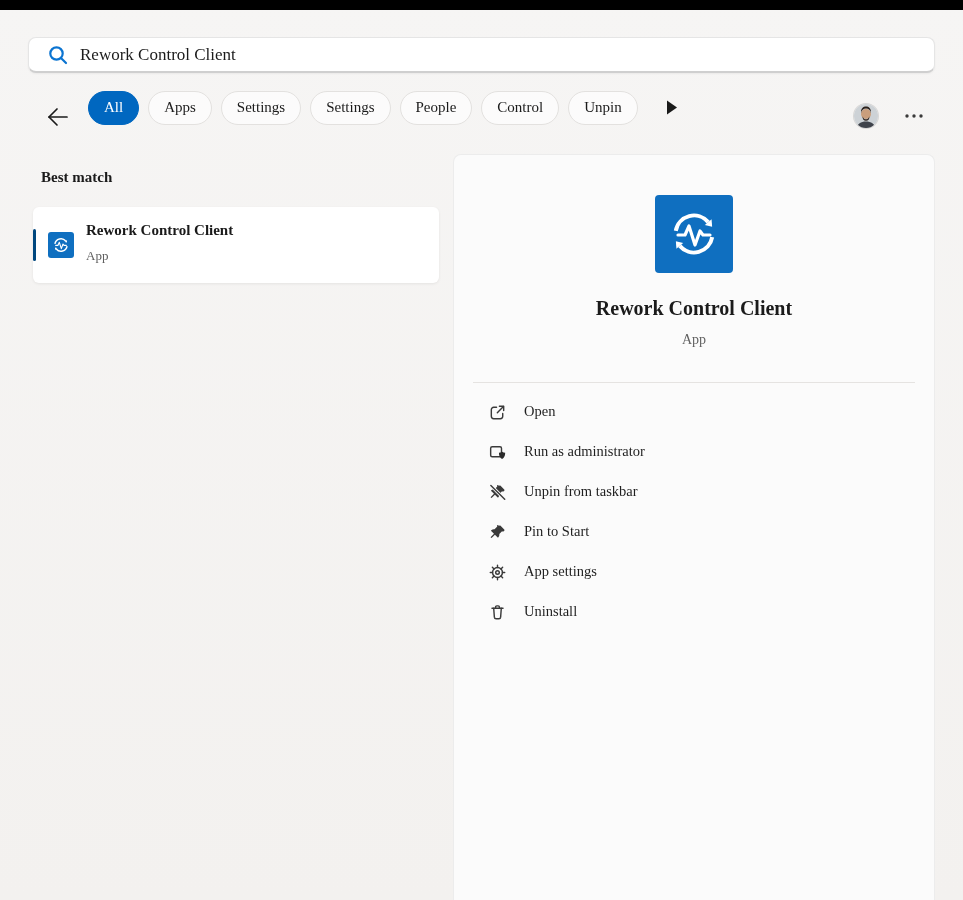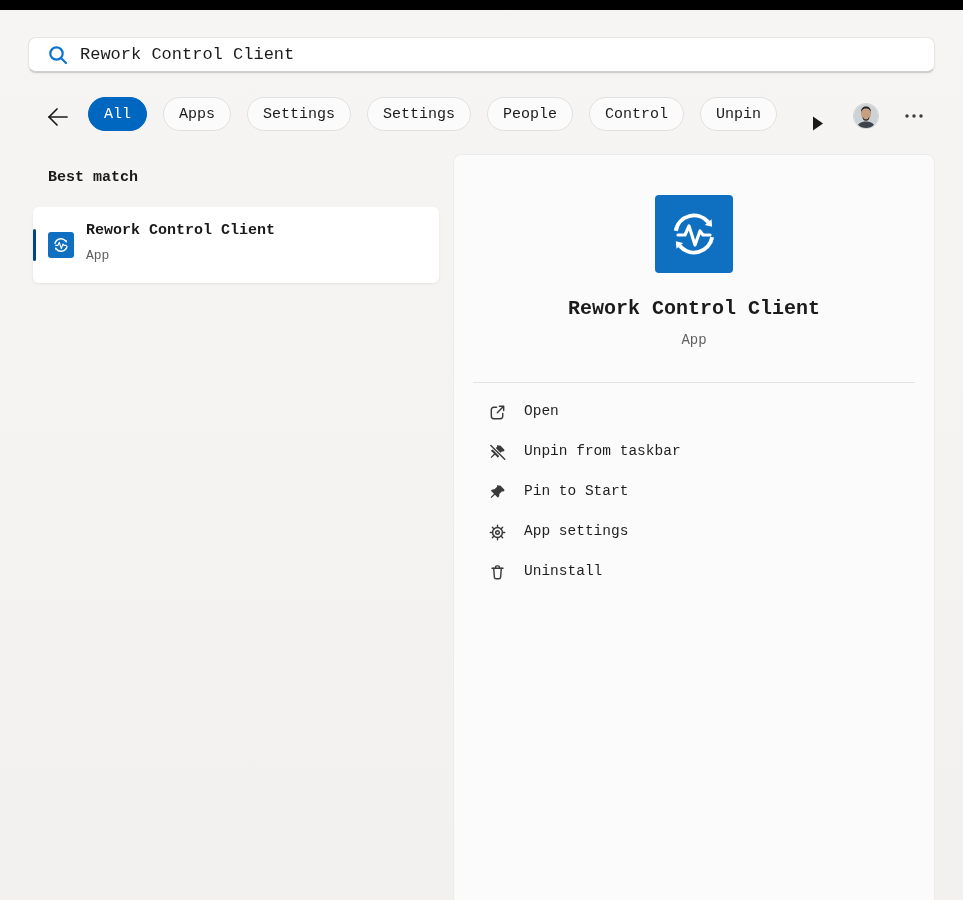--- a/index.html
+++ b/index.html
@@ -7,52 +7,52 @@
     --accent-dark:#00477e;
     --app-icon-blue:#0f6fc0;
     --background:#f4f3f1;
     --panel:#fbfbfb;
   }
   *{box-sizing:border-box}
   html,body{margin:0;padding:0;background:#d9d9d9}
   .screen{
     position:relative;width:963px;height:900px;overflow:hidden;
     background:linear-gradient(180deg,#f6f5f4 0%,#f3f1ef 100%);
-    font-family:Liberation Mono, monospace;color:#1a1a1a;
+    font-family:Liberation Serif, serif;color:#1a1a1a;
   }
   .titlebar{position:absolute;left:0;top:0;width:100%;height:10px;background:#000}
 
   
   .searchbox{
     position:absolute;left:28px;top:37px;width:907px;height:36px;
     background:#fff;border:1px solid #e5e5e5;border-bottom:2px solid #cfcfcf;
     border-radius:8px;display:flex;align-items:center;padding:0 12px;
     box-shadow:0 1px 2px rgba(0,0,0,.05);
   }
   .search-glyph{width:22px;height:22px;margin:0 11px 0 6px;flex:none}
   .search-input{
     border:none;outline:none;background:transparent;flex:1;
     font-family:inherit;font-size:17px;color:#1b1b1b;padding:0;
   }
 
   
   .back-btn{position:absolute;left:44px;top:103px;width:28px;height:27px;display:flex;align-items:center;justify-content:center;cursor:pointer}
-  .tabs{position:absolute;left:88px;top:96px;height:35px;display:flex;align-items:flex-end;gap:16px}
+  .tabs{position:absolute;left:88px;top:90px;height:35px;display:flex;align-items:center;gap:9px}
   .tab{
     height:34px;padding:0 15px;border-radius:17px;display:flex;align-items:center;
     font-size:15px;color:#1b1b1b;background:rgba(255,255,255,.62);
     border:1px solid #e3e1df;cursor:pointer;white-space:nowrap;
   }
   .tab.selected{background:var(--accent);border-color:var(--accent);color:#fff}
   .more-filters{margin-left:19px;width:14px;height:16px;display:flex;align-items:center;cursor:pointer}
   .avatar{position:absolute;right:85px;top:104px;width:24px;height:24px;border-radius:50%;overflow:hidden;cursor:pointer;box-shadow:0 0 0 1px rgba(0,0,0,.12)}
   .ellipsis-btn{position:absolute;right:38px;top:107px;width:22px;height:18px;display:flex;align-items:center;justify-content:center;cursor:pointer}
 
   
-  .section-title{position:absolute;left:48px;top:169px;font-size:15px;font-weight:700;color:#1a1a1a}
+  .section-title{position:absolute;left:41px;top:169px;font-size:15px;font-weight:700;color:#1a1a1a}
   .result-card{
     position:absolute;left:33px;top:207px;width:406px;height:76px;
     background:#fff;border-radius:6px;box-shadow:0 1px 3px rgba(0,0,0,.07);cursor:pointer;
   }
   .accent-bar{position:absolute;left:0;top:22px;width:3px;height:32px;border-radius:2px;background:var(--accent-dark)}
   .result-icon{position:absolute;left:15px;top:25px;width:26px;height:26px;border-radius:3px;overflow:hidden}
   .result-title{position:absolute;left:53px;top:15px;font-size:15px;font-weight:700;color:#1a1a1a}
   .result-sub{position:absolute;left:53px;top:41px;font-size:13px;color:#5f5f5f}
 
   
@@ -173,20 +173,29 @@
         <span class="action-icon">
           <svg viewBox="0 0 20 20" width="19" height="19" fill="none" stroke="#3a3a3a" stroke-width="1.5" stroke-linecap="round" stroke-linejoin="round">
             <path d="M9 4.5H6A2.5 2.5 0 0 0 3.5 7v7A2.5 2.5 0 0 0 6 16.5h7a2.5 2.5 0 0 0 2.5-2.5v-3"></path>
             <path d="M12 3.5h4.5V8"></path>
             <path d="M16.2 3.8l-6.4 6.4"></path>
           </svg>
         </span>
         <span class="action-label">Open</span>
       </div>
 
+      <div class="action-row">
+        <span class="action-icon">
+          <svg viewBox="0 0 20 20" width="19" height="19">
+            <rect x="2.8" y="4" width="11.4" height="10.4" rx="1.6" fill="none" stroke="#3a3a3a" stroke-width="1.5"></rect>
+            <path d="M14.8 9.2c1.1.8 2.2 1.1 3.3 1.1 0 3.3-1.1 5.4-3.3 6.5-2.2-1.1-3.3-3.2-3.3-6.5 1.1 0 2.2-.3 3.3-1.1z" fill="#2b2b2b"></path>
+          </svg>
+        </span>
+        <span class="action-label">Run as administrator</span>
+      </div>
 
       <div class="action-row">
         <span class="action-icon">
           <svg viewBox="0 0 20 20" width="19" height="19">
             <path d="M11.8 2.9c.4-.4 1-.4 1.4 0l3.9 3.9c.4.4.4 1 0 1.4l-.6.6c-.3.3-.8.4-1.2.2l-.5-.2-2.9 2.9c.2 1.2-.1 2.5-1 3.4l-.4.4-3.2-3.2-3.6 3.6-1-1 3.6-3.6-3.2-3.2.4-.4c.9-.9 2.2-1.2 3.4-1l2.9-2.9-.2-.5c-.2-.4-.1-.9.2-1.2z" fill="#3a3a3a"></path>
             <path d="M3 2.6 L17.6 17.2" stroke="#fbfbfb" stroke-width="3.4"></path>
             <path d="M3 2.6 L17.6 17.2" stroke="#3a3a3a" stroke-width="1.5" stroke-linecap="round"></path>
           </svg>
         </span>
         <span class="action-label">Unpin from taskbar</span>

